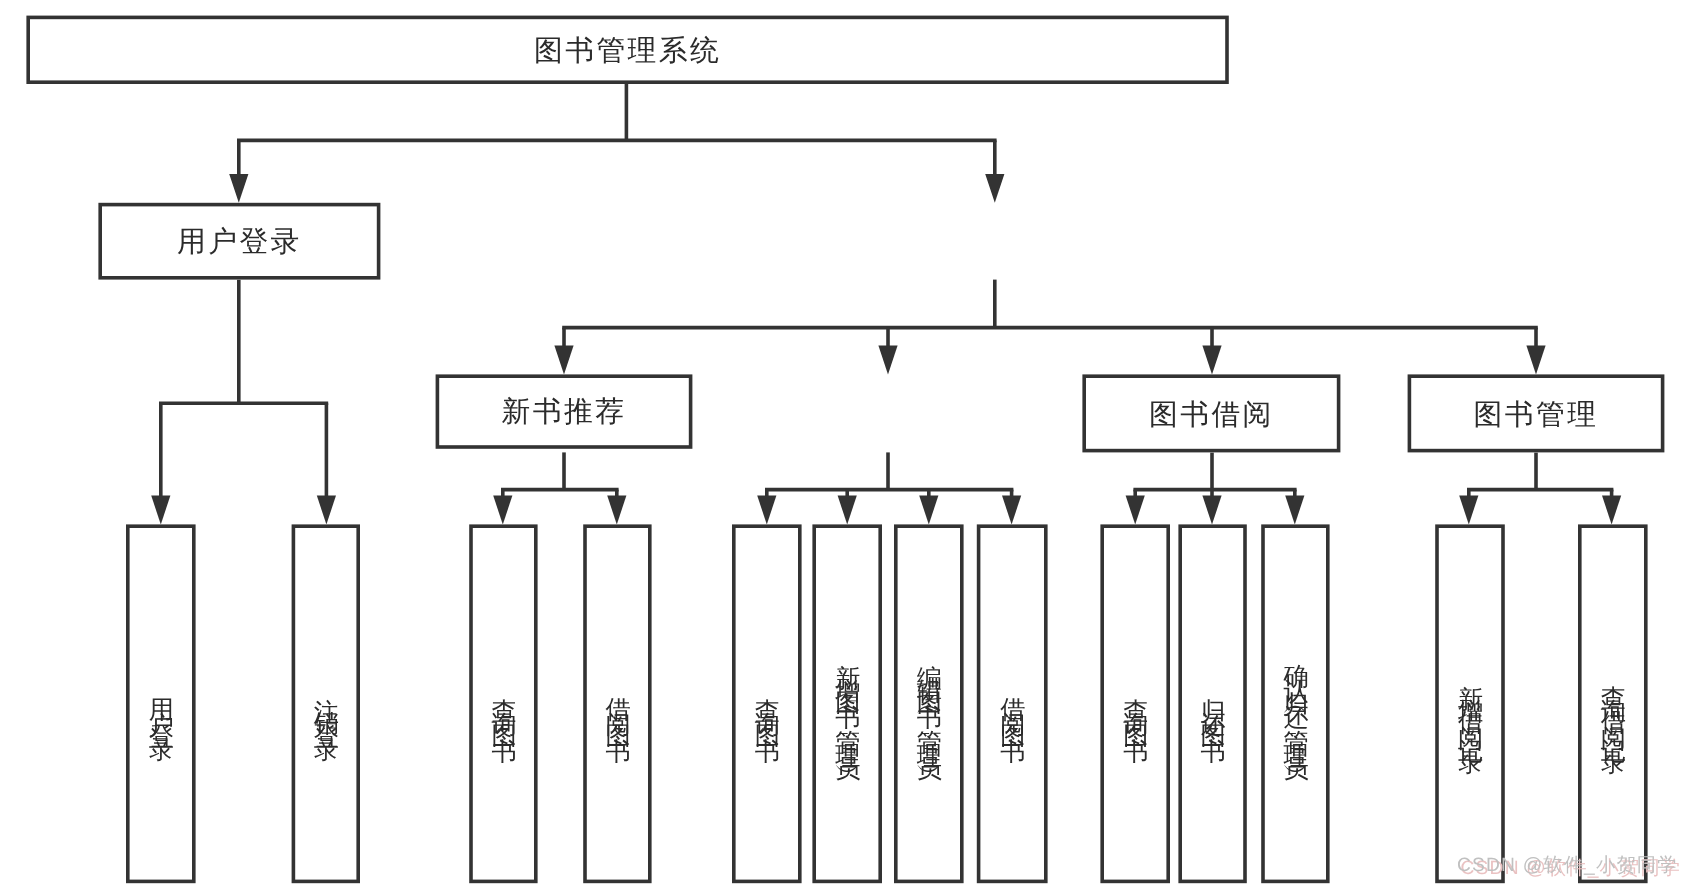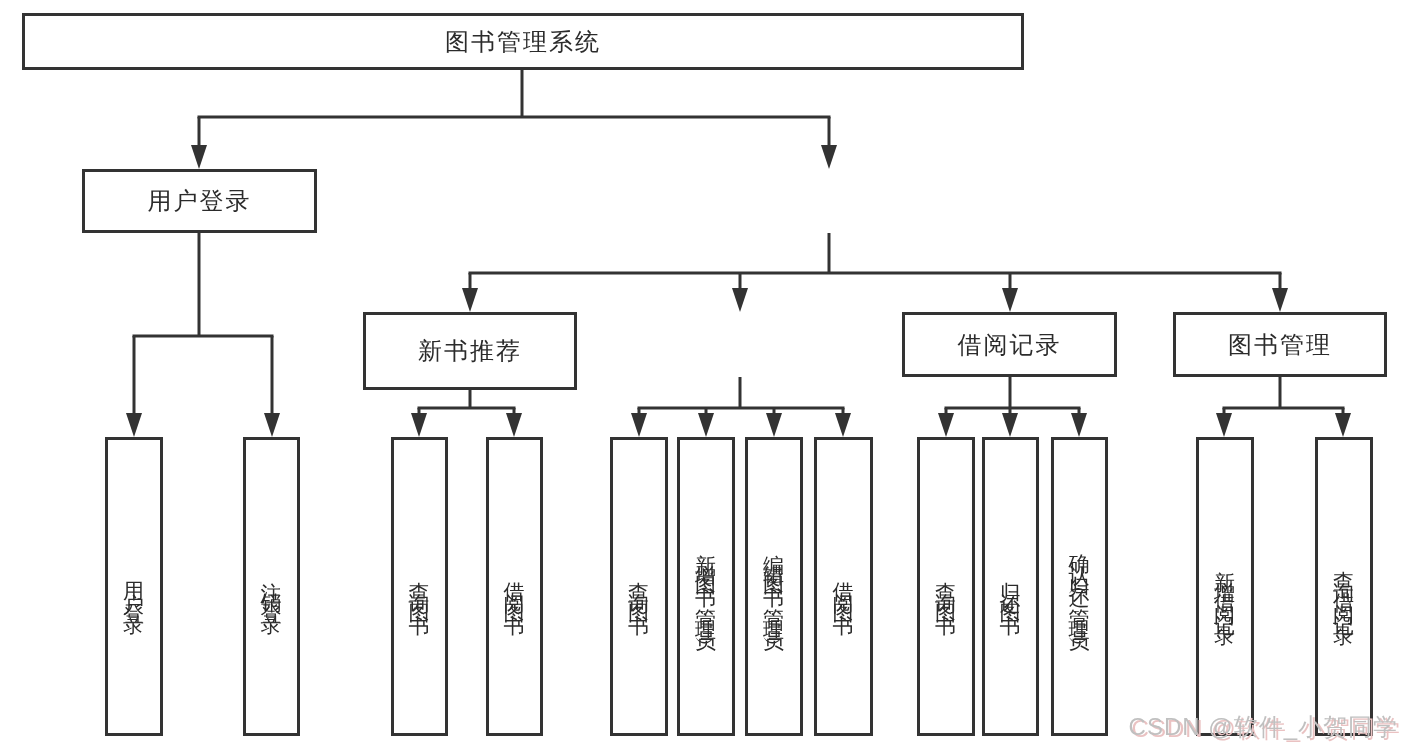--- a/index.html
+++ b/index.html
@@ -51,21 +51,21 @@
     font-size: 21px;
     line-height: 1;
     letter-spacing: 11px;
   }
 
   .watermark {
     position: absolute;
     right: 7px;
     top: 711px;
     z-index: 5;
-    font-size: 24px;
+    font-size: 16px;
     letter-spacing: 1px;
     color: var(--wm);
     text-shadow: 3px 2px 0 var(--wm-shadow);
     white-space: nowrap;
   }
 </style>
 </head>
 <body>
 
 <div class="canvas">
@@ -147,25 +147,25 @@
   </svg>
 
   <div class="box" style="left:22px; top:13px; width:1002px; height:57px">
     <span>图书管理系统</span>
   </div>
 
   <div class="box" style="left:82px; top:169px; width:235px; height:64px">
     <span>用户登录</span>
   </div>
 
-  <div class="box" style="left:363px; top:312px; width:214px; height:78px">
+  <div class="box" style="left:363px; top:312px; width:214px; height:62px">
     <span>新书推荐</span>
   </div>
   <div class="box" style="left:902px; top:312px; width:215px; height:65px">
-    <span>借阅记录</span>
+    <span>图书借阅</span>
   </div>
   <div class="box" style="left:1173px; top:312px; width:214px; height:65px">
     <span>图书管理</span>
   </div>
 
   <div class="vbox" style="left:105px; top:437px; width:58px; height:299px">
     <span>用户登录</span>
   </div>
   <div class="vbox" style="left:243px; top:437px; width:57px; height:299px">
     <span>注销登录</span>

